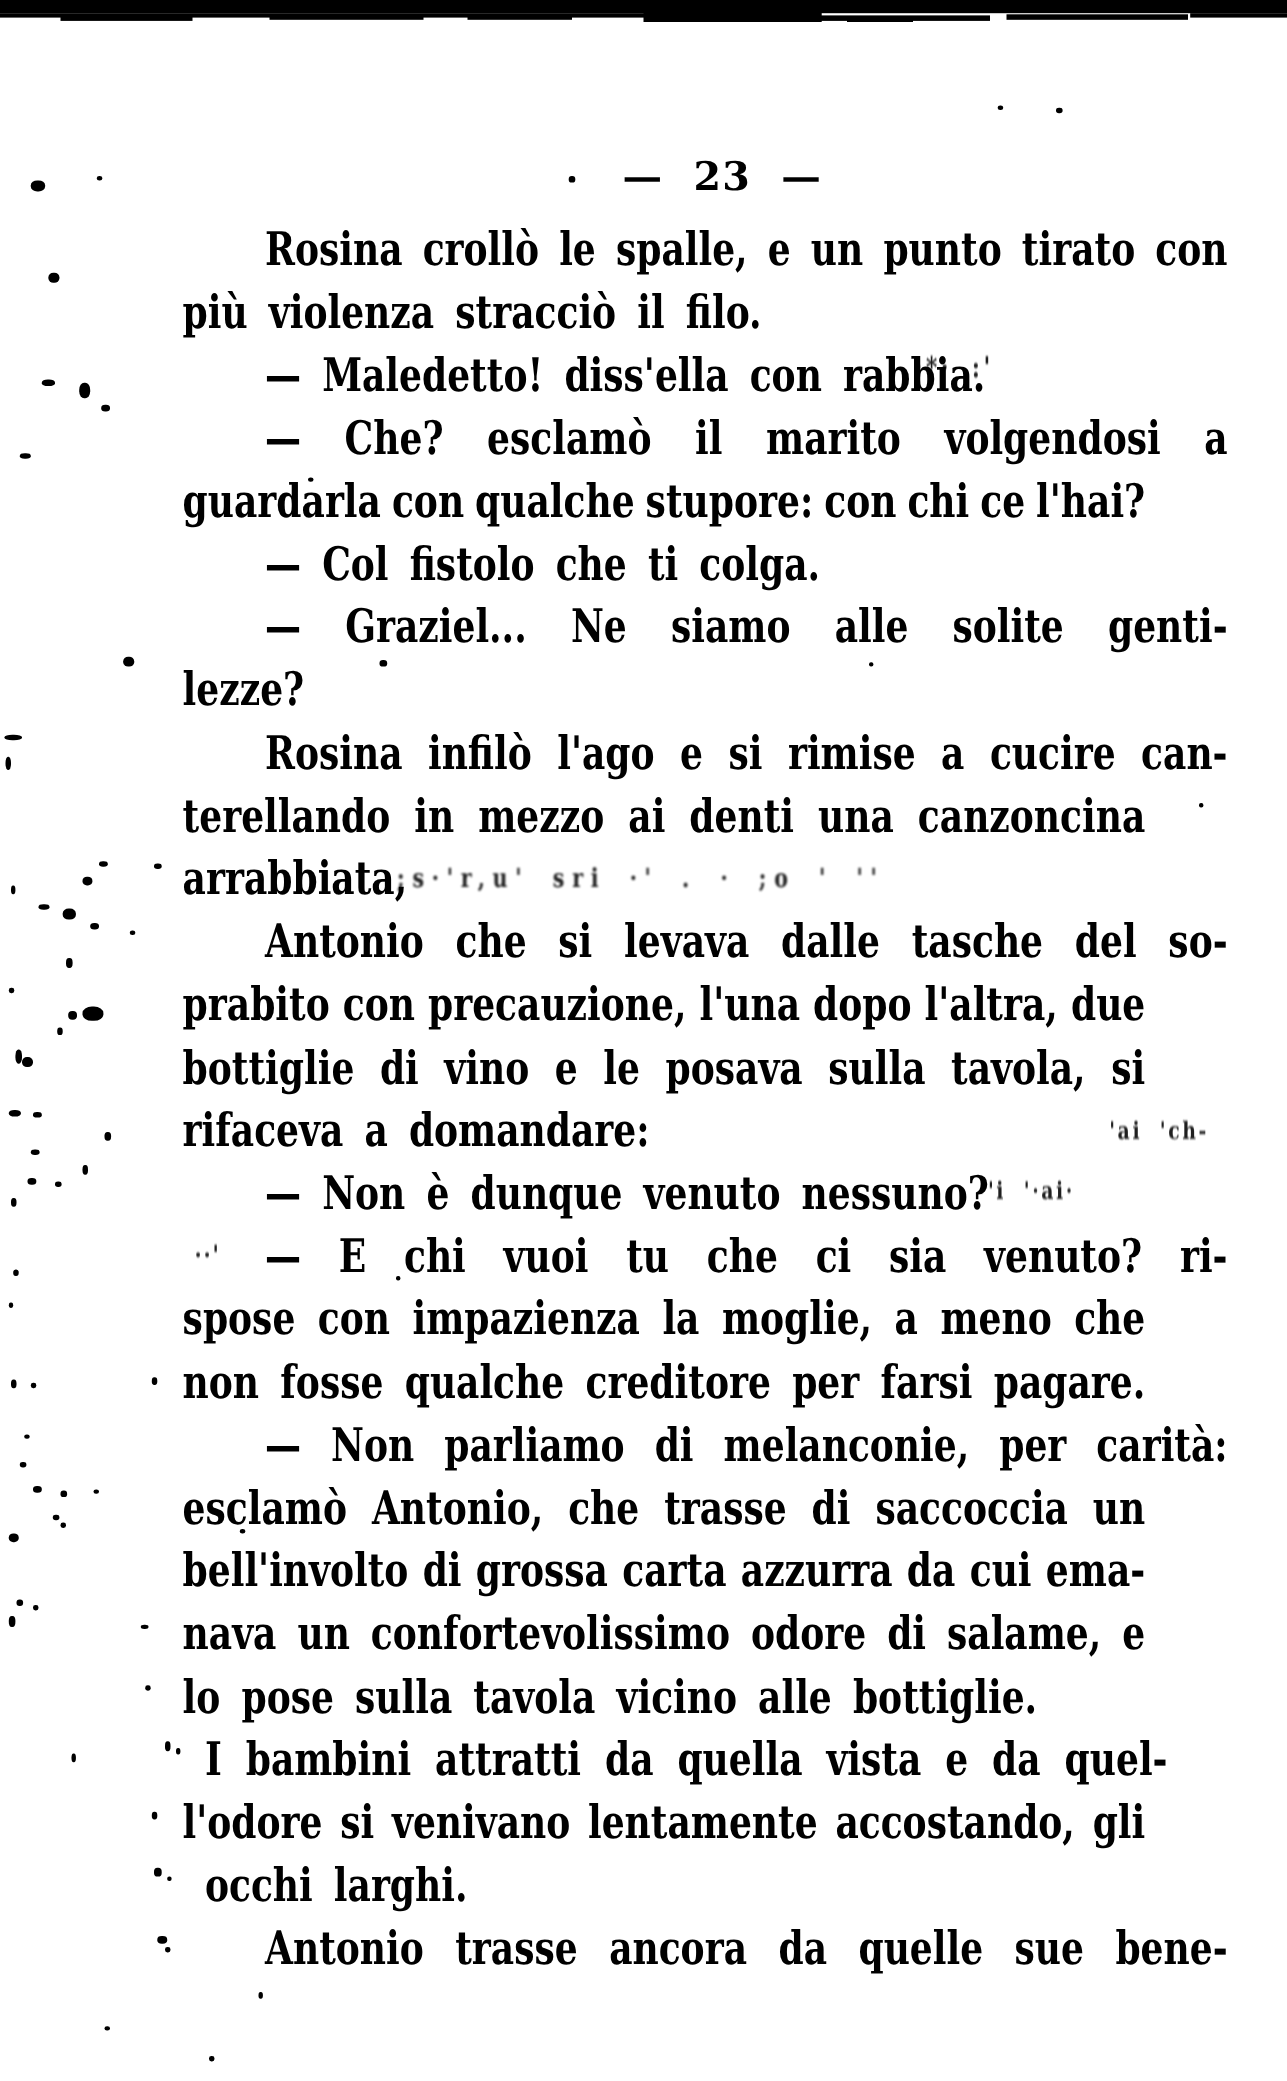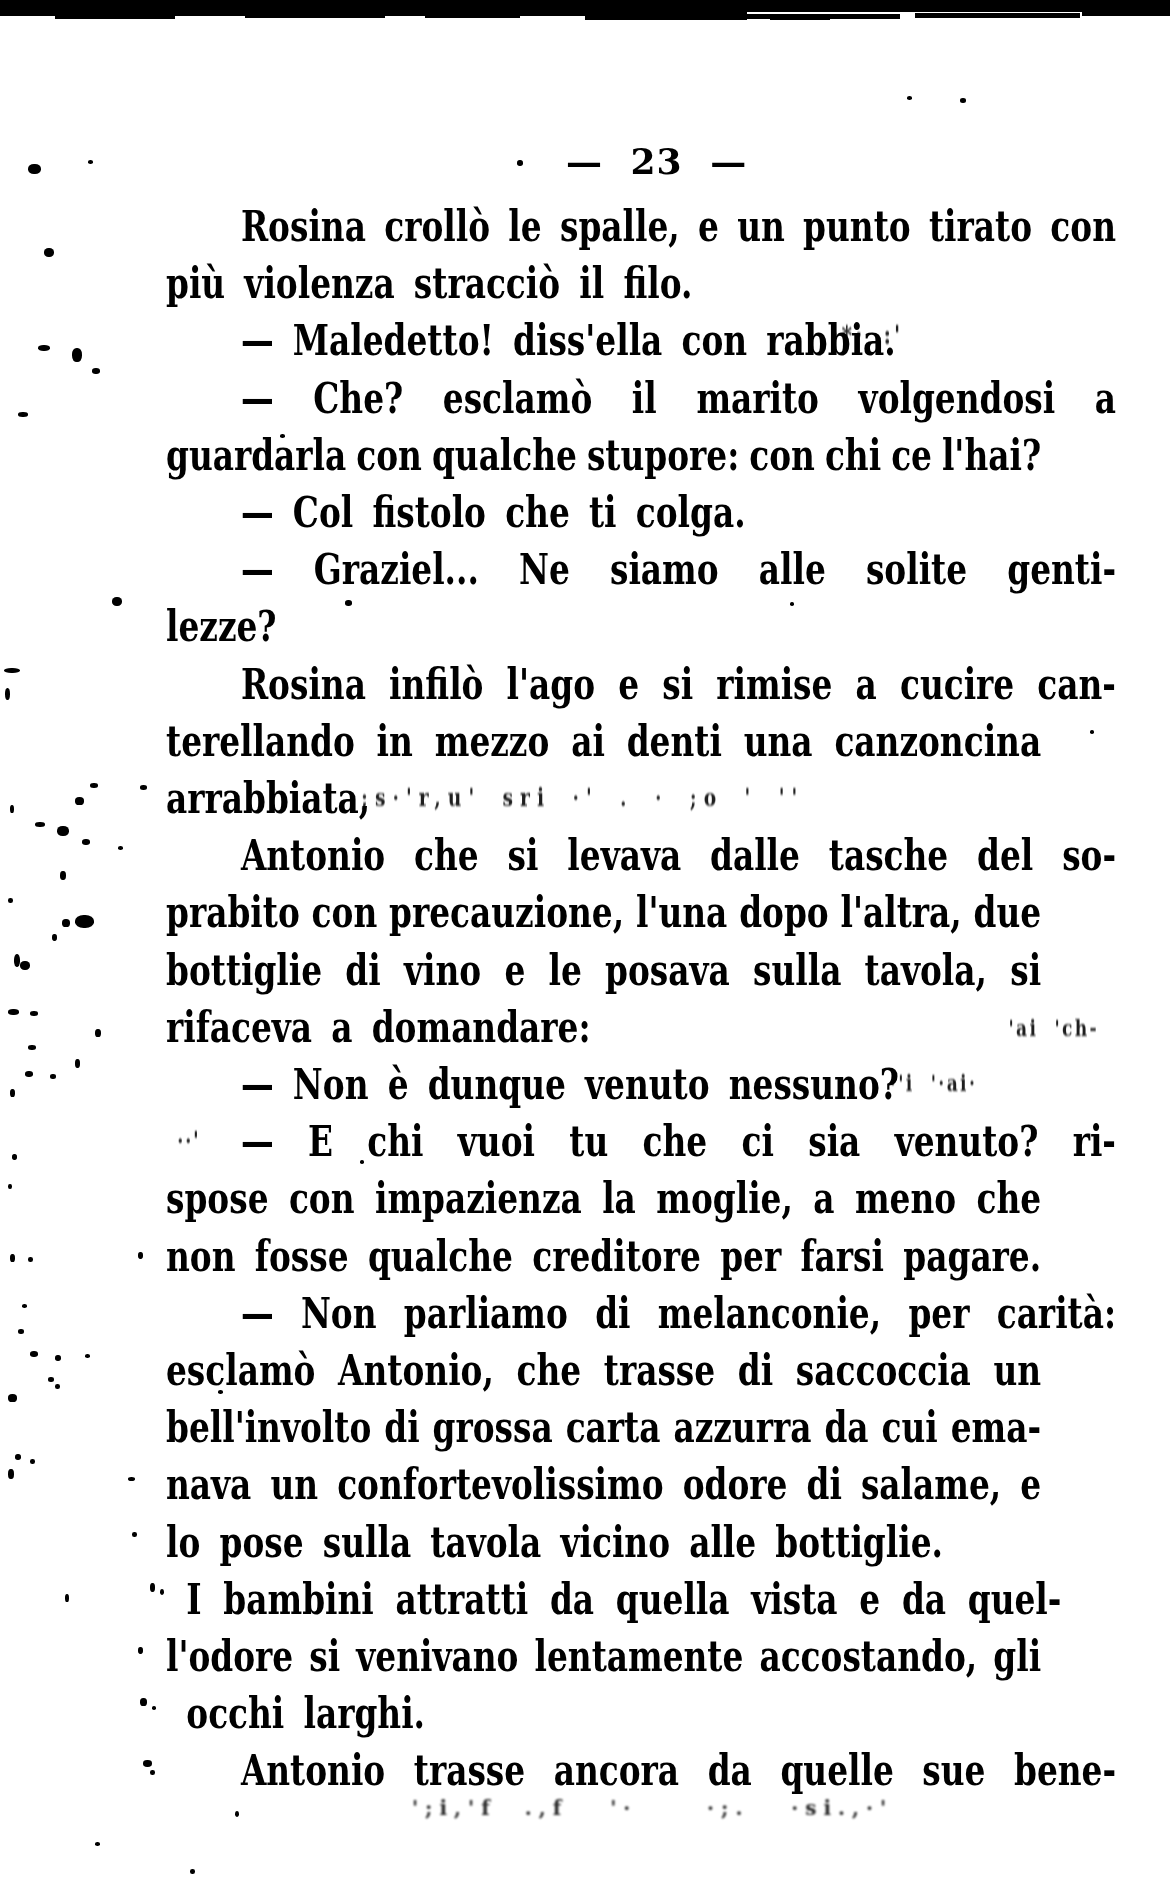--- a/index.html
+++ b/index.html
@@ -143,14 +143,13 @@
     <div class="speck" style="left: 160px; top: 1589px; width: 4px; height: 6px;"></div>
     <div class="speck" style="left: 65px; top: 1594px; width: 4px; height: 8px;"></div>
     <div class="speck" style="left: 138px; top: 1647px; width: 5px; height: 7px;"></div>
     <div class="speck" style="left: 140px; top: 1698px; width: 7px; height: 8px;"></div>
     <div class="speck" style="left: 152px; top: 1706px; width: 4px; height: 4px;"></div>
     <div class="speck" style="left: 143px; top: 1760px; width: 9px; height: 7px;"></div>
     <div class="speck" style="left: 150px; top: 1770px; width: 5px; height: 5px;"></div>
     <div class="speck" style="left: 95px; top: 1842px; width: 5px; height: 4px;"></div>
     <div class="speck" style="left: 190px; top: 1869px; width: 5px; height: 5px;"></div>
     <div class="speck" style="left: 235px; top: 1811px; width: 4px; height: 6px;"></div>
-    <div id="bottom-smudge" style="left: 412px; top: 1796px; font-size: 20px; letter-spacing: 7px; filter: blur(0.9px);">';i,'f  .,f   '·     ·;.   ·si.,·'</div>
   </div>
 
 </body></html>

